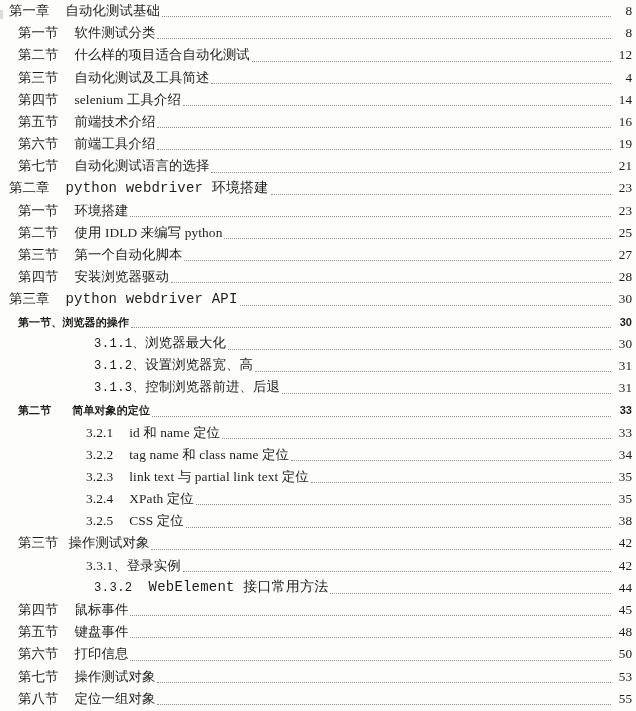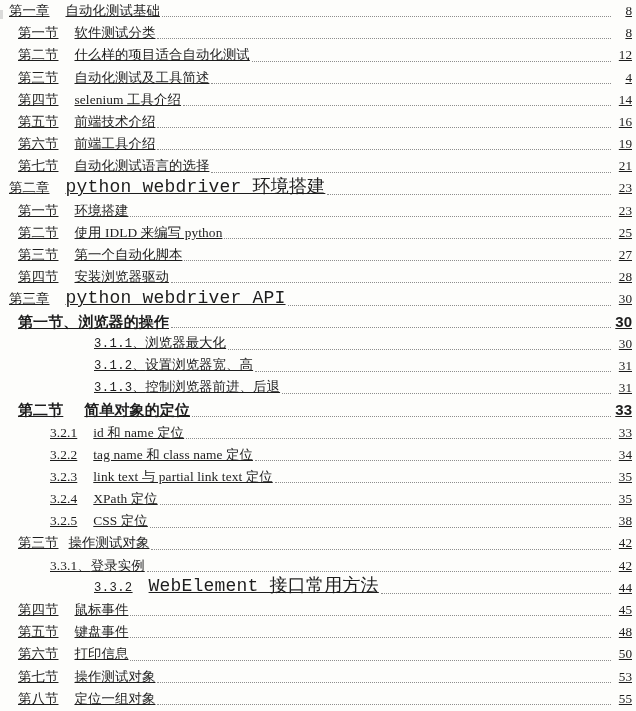--- a/index.html
+++ b/index.html
@@ -13,21 +13,20 @@
     font-family: "Liberation Serif", "DejaVu Serif", serif;
     color: #1d1d1d;
     overflow: hidden;
   }
   #toc {
     position: relative;
     width: 636px;
     height: 711px;
     padding: 0;
     box-sizing: border-box;
-    text-decoration: underline;
   }
   .edge-mark {
     position: absolute;
     left: 0;
     top: 10px;
     width: 3px;
     height: 9px;
     background: #cfcfcf;
     opacity: .75;
   }
@@ -64,34 +63,34 @@
     font-size: 13.2px;
     text-align: right;
     min-width: 17px;
     padding-left: 2px;
     font-family: "Liberation Serif", "DejaVu Serif", serif;
   }
 
   
   .lvl-chapter { padding-left: 9px; }
   .lvl-section { padding-left: 18px; }
-  .lvl-sub     { padding-left: 50px; }
+  .lvl-sub     { padding-left: 86px; }
   .lvl-sub-wide{ padding-left: 59px; margin-left: 35px; }
 
   
   .mono-seg {
     font-family: "Liberation Mono", "DejaVu Sans Mono", monospace;
-    font-size: 18px;
+    font-size: 14px;
     letter-spacing: .2px;
   }
   .bold-row .toc-label,
   .bold-row .toc-page {
     font-weight: bold;
     font-family: "Liberation Sans", "DejaVu Sans", sans-serif;
-    font-size: 15px;
+    font-size: 11px;
   }
   .wide-num {
     font-family: "Liberation Mono", "DejaVu Sans Mono", monospace;
     font-size: 12.2px;
     letter-spacing: .4px;
   }
   .gap-sm { display: inline-block; width: 10px; }
   .gap-md { display: inline-block; width: 16px; }
   .gap-lg { display: inline-block; width: 21px; }
 </style>

